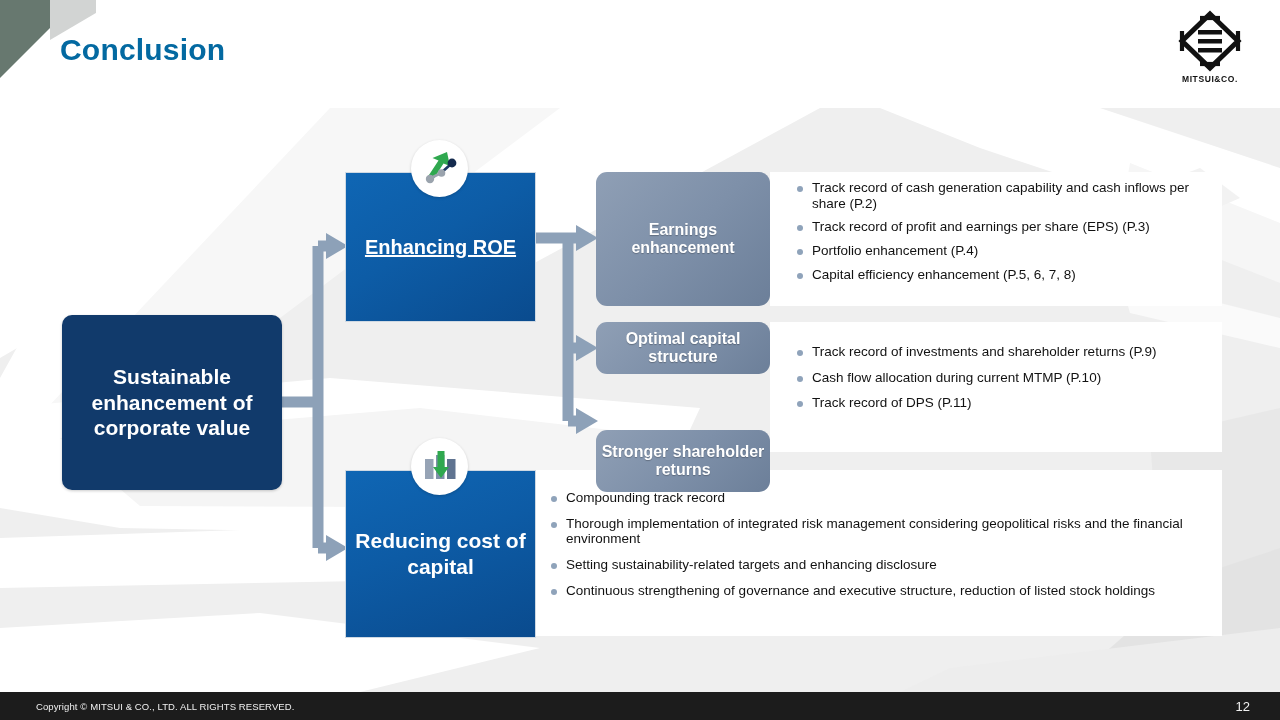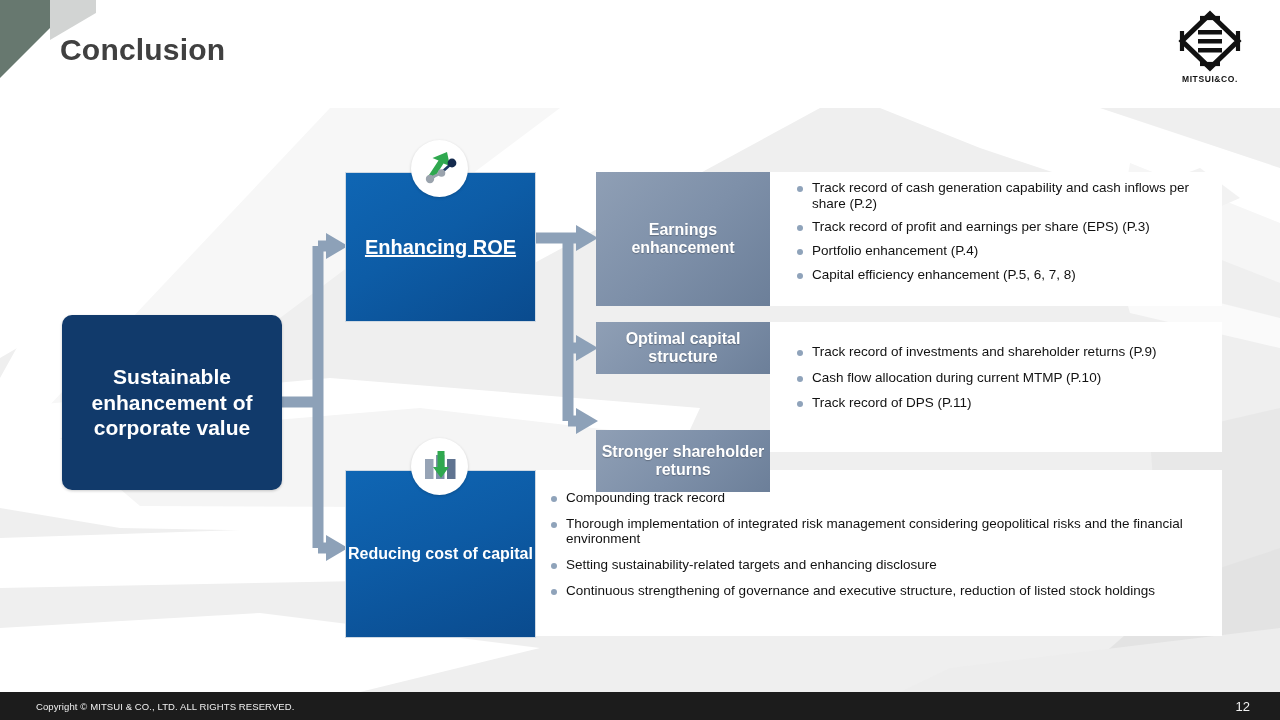--- a/index.html
+++ b/index.html
@@ -28,21 +28,21 @@
     border-left:68px solid #d2d4d3;
     border-bottom:40px solid transparent;
   }
   .corner-gray2{
     position:absolute;left:96px;top:0;width:0;height:0;
     border-left:46px solid #ffffff;
     border-bottom:30px solid transparent;
   }
   .slide-title{
     position:absolute;left:60px;top:50px;
-    font-size:30px;font-weight:bold;color:#404040;letter-spacing:0.2px;
+    font-size:30px;font-weight:bold;color:#0369a1;letter-spacing:0.2px;
     transform:translateY(-50%);
   }
 
   
   .logo{position:absolute;left:1160px;top:8px;width:100px;height:82px;}
   .logo svg{display:block;}
   .logo-text{
     position:absolute;left:0;top:66px;width:100px;text-align:center;
     font-size:8.5px;font-weight:bold;letter-spacing:0.6px;color:#111;
   }
@@ -68,27 +68,28 @@
   .box-roe{
     left:345px;top:172px;width:189px;height:148px;
     background:linear-gradient(150deg,#0f66b4 0%,#0d5ca6 45%,#0a4b8e 100%);
     font-size:20px;line-height:1.25;
     border:1px solid #cfd9e3;
     text-decoration:underline;
   }
   .box-cost{
     left:345px;top:470px;width:189px;height:166px;
     background:linear-gradient(160deg,#0f66b4 0%,#0d5ba5 45%,#0a4b8e 100%);
-    font-size:16px;line-height:1.25;
+    font-size:21px;line-height:1.25;
     border:1px solid #cfd9e3;
   }
   .box-sub{
     background:linear-gradient(135deg,#8f9fb5 0%,#7e90a9 50%,#6c7f99 100%);
     font-size:16px;line-height:1.12;
     text-shadow:0 1px 1px rgba(0,0,0,0.25);
+    border-radius:11px;
   }
   .box-earn{left:596px;top:172px;width:174px;height:134px;}
   .box-opt{left:596px;top:322px;width:174px;height:52px;}
   .box-str{left:596px;top:390px;width:174px;height:62px;margin-top:40px;}
 
   
   .panel{position:absolute;background:#ffffff;z-index:2;}
   .panel-1{left:770px;top:172px;width:452px;height:134px;}
   .panel-2{left:770px;top:322px;width:452px;height:130px;}
   .panel-3{left:534px;top:470px;width:688px;height:166px;}

